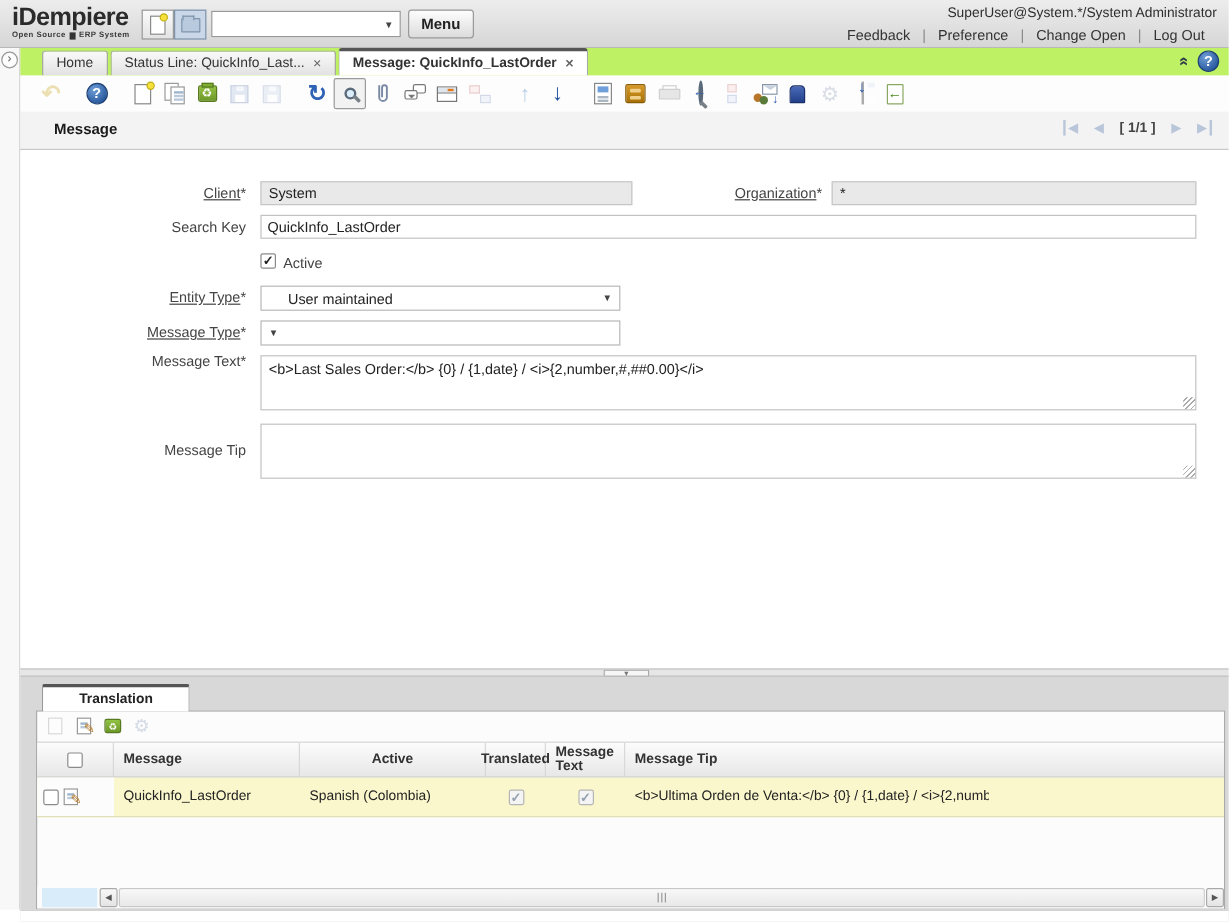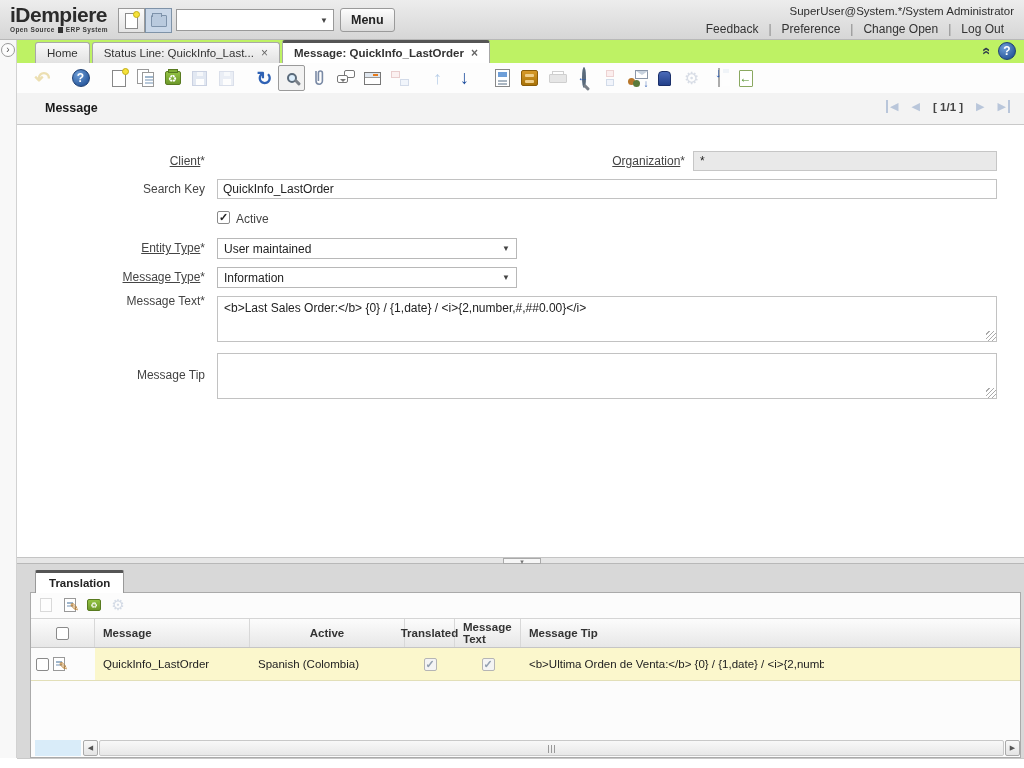--- a/index.html
+++ b/index.html
@@ -155,21 +155,21 @@
     background:repeating-linear-gradient(135deg, transparent, transparent 2px, #aaa 2px, #aaa 3px); cursor:nwse-resize; }
 
   
   .splitter { position:absolute; left:17px; top:557px; width:1007px; height:7px; background:#e6e6e6;
     border-top:1px solid #c4c4c4; border-bottom:1px solid #b8b8b8; }
   .split-handle { position:absolute; left:486px; top:0; width:38px; height:6px; background:#f6f6f6; border:1px solid #aaa;
     display:flex; align-items:center; justify-content:center; font-size:7px; color:#777; line-height:5px; cursor:pointer; }
 
   
   .bottom-panel { position:absolute; left:17px; top:564px; width:1007px; height:204px; background:#d8d8d8; }
-  .dtab { position:absolute; left:18px; top:6px; height:23px; padding:0 13px; background:#fff; border:1px solid #999;
+  .dtab { position:absolute; left:18px; top:6px; height:23px; padding:0 30px; background:#fff; border:1px solid #999;
     border-bottom:none; border-top:3px solid #555; border-radius:2px 2px 0 0; font-size:11.5px; font-weight:bold;
     color:#222; display:flex; align-items:center; cursor:pointer; z-index:2; }
   .dpanel { position:absolute; left:13px; top:28px; width:991px; height:166px; background:#fcfcfc; border:1px solid #aaa; }
   .dtoolbar { position:absolute; left:0; top:0; right:0; height:24px; display:flex; align-items:center; padding-left:5px; gap:4px; }
   .dbtn { width:20px; height:20px; display:flex; align-items:center; justify-content:center; cursor:pointer; position:relative; }
   .ddoc { width:12px; height:14px; background:#fff; border:1px solid #999; position:relative; }
   .ddoc .pl { position:absolute; right:-4px; bottom:-3px; font-size:11px; color:#b8741a; }
   .ddoc .ln:before { content:""; position:absolute; left:2px; top:3px; width:6px; height:1.5px; background:#9fb6cc; box-shadow:0 3px 0 #b9c9da; }
   .dbin { width:14px; height:12px; background:linear-gradient(#92c243,#6d982a); border:1px solid #587a20; border-radius:2px;
     color:#fff; font-size:8px; display:flex; align-items:center; justify-content:center; }
@@ -374,49 +374,49 @@
       <span class="pg-ico">▶</span>
       <span class="pg-ico pg-last">▶</span>
     </div>
   </div>
 
   <div class="form-area">
 
     <div class="flabel" style="left:20px; top:28px; width:168px;text-align:right;">
       <span class="lbl-link">Client</span><span>*</span>
     </div>
+    <div class="field-ro" style="left:200px; top:25px; width:310px;">System</div>
 
     <div class="flabel" style="left:500px; top:28px; width:168px;">
       <span class="lbl-link">Organization</span><span>*</span>
     </div>
     <div class="field-ro" style="left:676px; top:25px; width:304px;">*</div>
 
     <div class="flabel" style="left:20px; top:56px; width:168px;">
       <span>Search Key</span>
     </div>
     <input class="field-in" style="left: 200px; top: 53px; width: 780px;" value="QuickInfo_LastOrder">
 
     <span class="cb" style="position:absolute; left:200px; top:85px;">✓</span>
     <div class="flabel" style="left:219px; top:86px; text-align:left;">
       <span>Active</span>
     </div>
 
     <div class="flabel" style="left:20px; top:115px; width:168px;">
       <span class="lbl-link">Entity Type</span><span>*</span>
     </div>
-    <div class="dropdown" style="left:200px; top:112px; width:300px;">
+    <div class="dropdown" style="left:200px; top:112px; width:300px;padding-left:16px;">
       <span class="dd-text">User maintained</span>
       <span class="dd-arrow">▼</span>
     </div>
 
     <div class="flabel" style="left:20px; top:144px; width:168px;">
       <span class="lbl-link">Message Type</span><span>*</span>
     </div>
     <div class="dropdown" style="left:200px; top:141px; width:300px;">
-      <span class="dd-text">Information</span>
       <span class="dd-arrow">▼</span>
     </div>
 
     <div class="flabel" style="left:20px; top:168px; width:168px;">
       <span>Message Text</span><span>*</span>
     </div>
     <textarea class="tarea" style="left: 200px; top: 170px; width: 780px; height: 46px;">&lt;b&gt;Last Sales Order:&lt;/b&gt; {0} / {1,date} / &lt;i&gt;{2,number,#,##0.00}&lt;/i&gt;</textarea>
     <div class="grip-corner" style="left:969px; top:205px;"></div>
 
     <div class="flabel" style="left:20px; top:242px; width:168px;">

